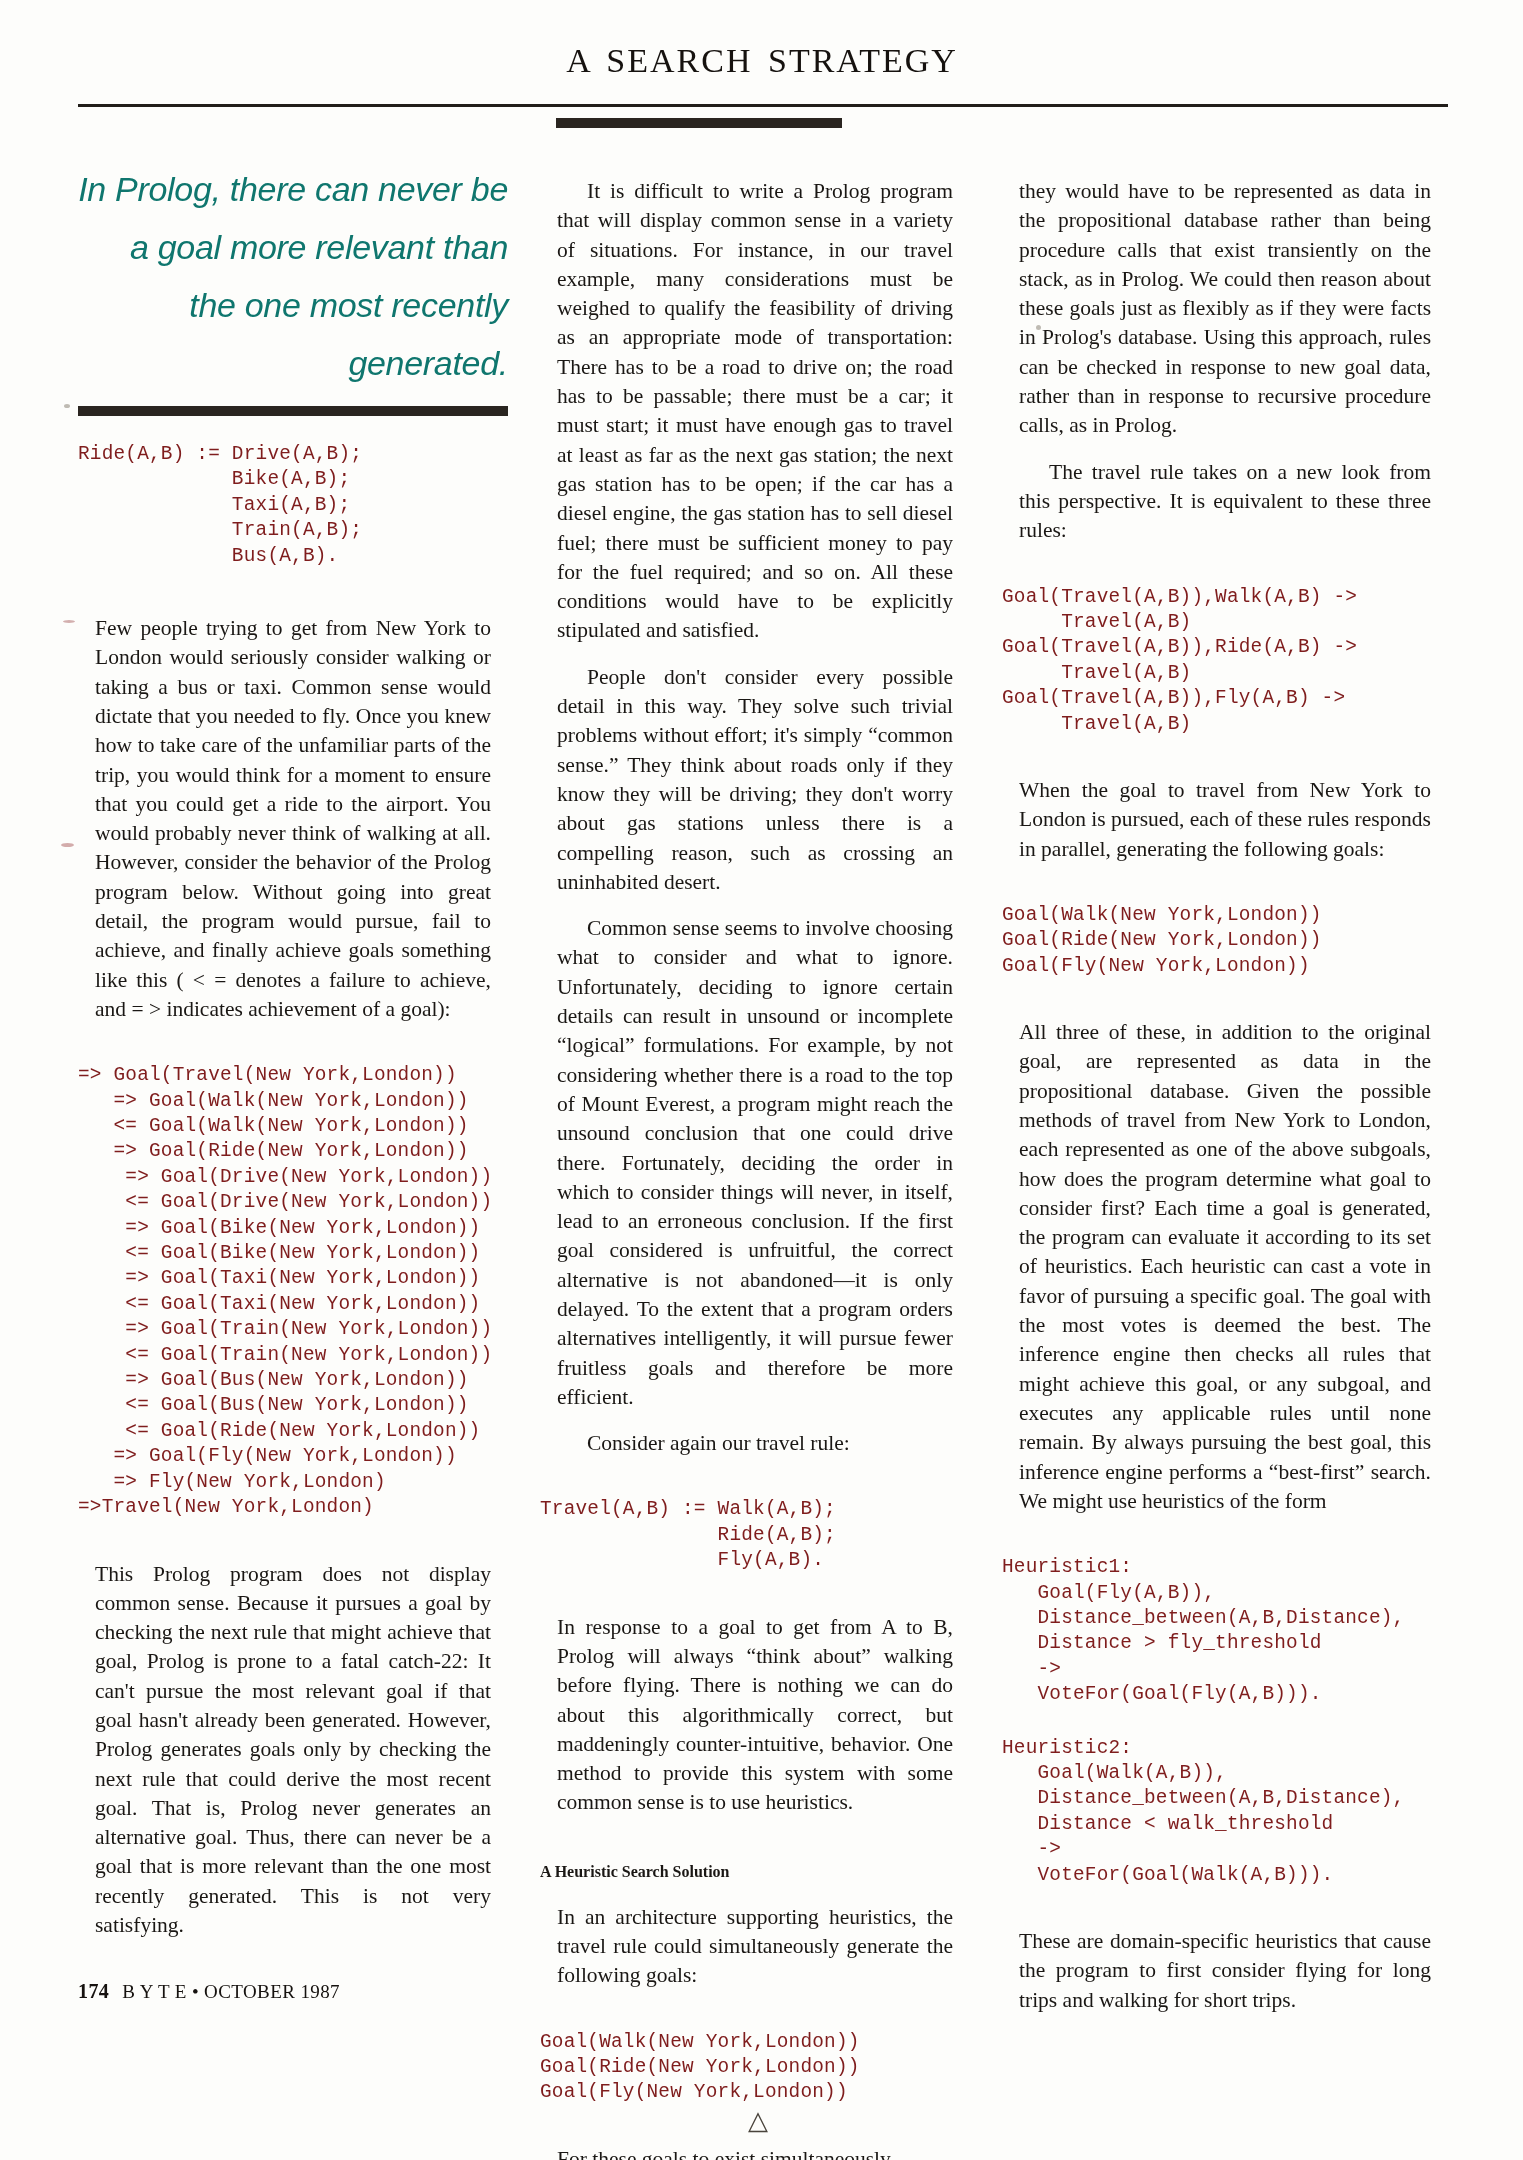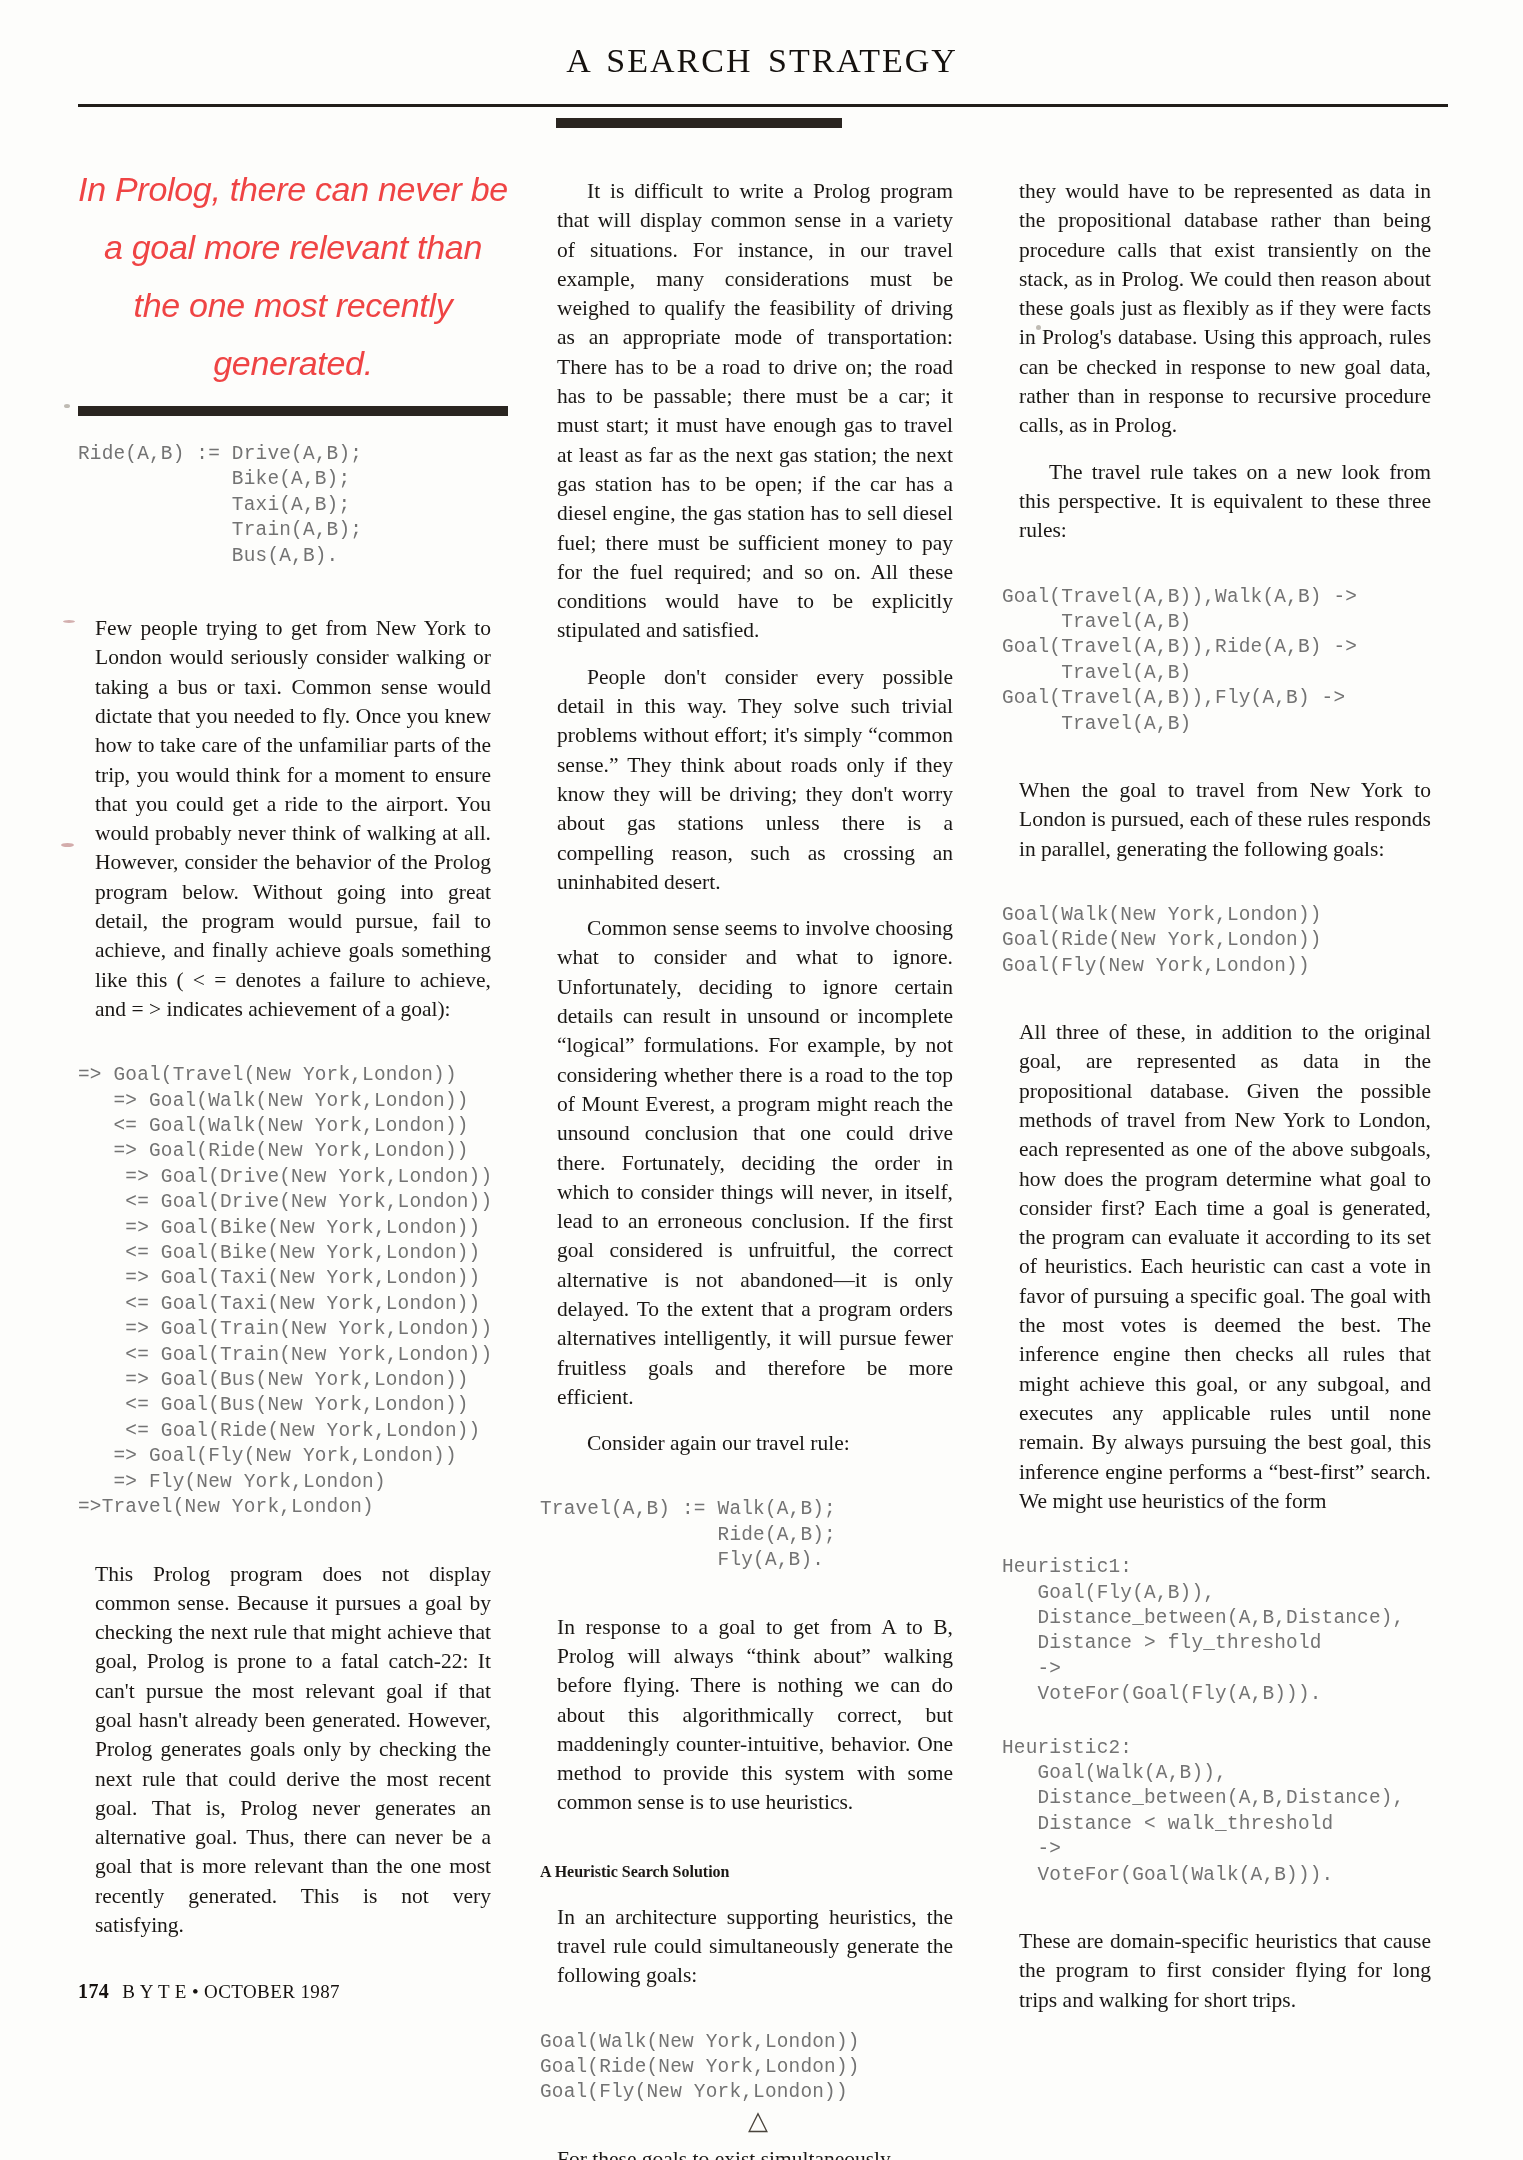--- a/index.html
+++ b/index.html
@@ -77,40 +77,40 @@
   .col p.noindent { text-indent: 0; }
 
   
   .pullquote {
     font-family: "Liberation Sans", "DejaVu Sans", sans-serif;
     font-style: italic;
     font-weight: 400;
     font-size: 34px;
     line-height: 58px;
     letter-spacing: -0.3px;
-    color: #ef4444;
+    color: #0f766e;
     margin: 0 0 0 0;
-    text-align: center;
+    text-align: right;
     text-indent: 0;
   }
   .pullquote-rule {
     width: 100%;
     height: 10px;
     background: #2a2520;
     margin: 14px 0 26px 0;
   }
 
   
   pre.code {
     font-family: "Liberation Mono", "DejaVu Sans Mono", monospace;
     font-size: 19.4px;
     line-height: 25.4px;
     margin: 0;
     white-space: pre;
-    color: #737373;
+    color: #7f1d1d;
     letter-spacing: 0.2px;
     text-indent: 0;
     text-align: left;
   }
   .gap-sm { height: 22px; }
   .gap-md { height: 28px; }
 
   h3.subhead {
     font-family: "Liberation Serif", "DejaVu Serif", serif;
     font-weight: bold;

